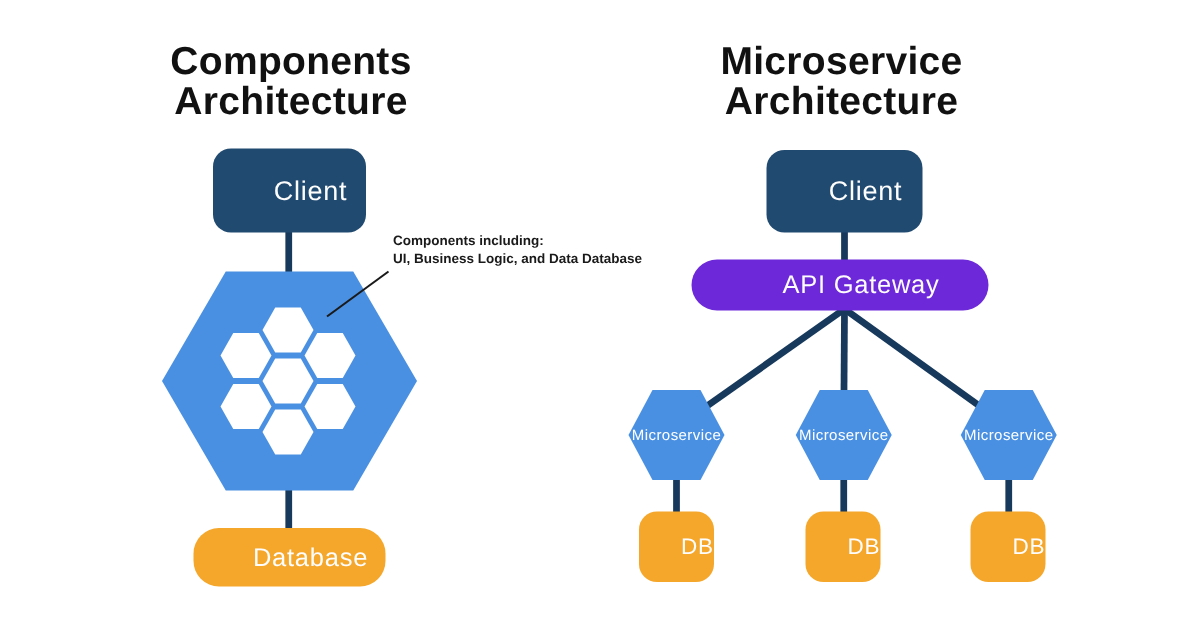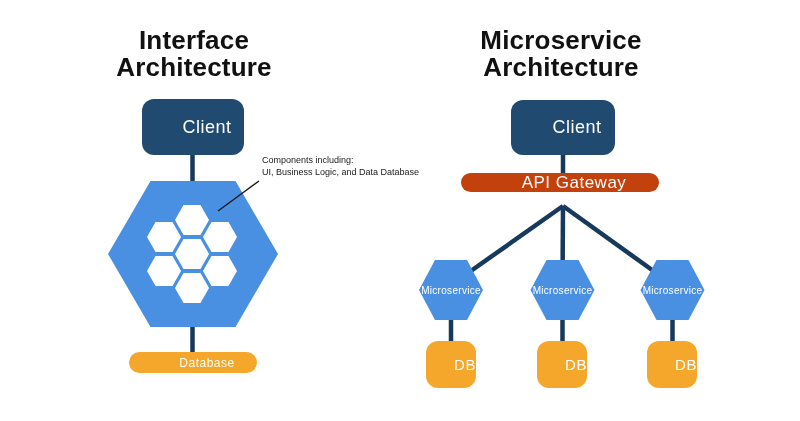--- a/index.html
+++ b/index.html
@@ -32,51 +32,51 @@
   }
   .client{
     background:#214a70;
     border-radius:12px;
     font-size:18px;
     letter-spacing:0.5px;
   }
   .client-left{left:142px;top:99px;width:102px;height:56px;}
   .client-right{left:511px;top:100px;width:104px;height:55px;}
   .gateway{
-    left:461px;top:173px;width:198px;height:19px;
-    background:#c2410c;
+    left:461px;top:173px;width:198px;height:34px;
+    background:#6d28d9;
     border-radius:17px;
     font-size:17px;
     letter-spacing:0.5px;
   }
   .database{
-    left:129px;top:352px;width:128px;height:21px;
+    left:129px;top:352px;width:128px;height:39px;
     background:#f5a72b;
     border-radius:17px;
-    font-size:12px;
+    font-size:17px;
     letter-spacing:0.5px;
   }
   .db{
     top:341px;width:50px;height:47px;
     background:#f5a72b;
     border-radius:12px;
     font-size:15px;
     letter-spacing:0.5px;
   }
   .db-1{left:426px;}
   .db-2{left:537px;}
   .db-3{left:647px;}
   .annotation{
     position:absolute;
     left:262px;top:155px;
     font-size:9px;
     line-height:11.5px;
     color:#1a1a1a;
     white-space:nowrap;
-    font-weight:400;
+    font-weight:700;
   }
   .svg-label{
     font-family:"Liberation Sans", sans-serif;
     font-size:10px;
     fill:#ffffff;
     text-anchor:middle;
     letter-spacing:0.3px;
   }
 </style>
 </head>
@@ -112,21 +112,21 @@
     <polygon points="419,290 435,260 467,260 483,290 467,320 435,320" fill="#4a90e2"></polygon>
     <polygon points="530.5,290 546.5,260 578.5,260 594.5,290 578.5,320 546.5,320" fill="#4a90e2"></polygon>
     <polygon points="640.5,290 656.5,260 688.5,260 704.5,290 688.5,320 656.5,320" fill="#4a90e2"></polygon>
 
     <text class="svg-label" x="451" y="293.5">Microservice</text>
     <text class="svg-label" x="562.5" y="293.5">Microservice</text>
     <text class="svg-label" x="672.5" y="293.5">Microservice</text>
   </svg>
 
   <div class="title title-left">
-    <div>Interface</div>
+    <div>Components</div>
     <div>Architecture</div>
   </div>
   <div class="title title-right">
     <div>Microservice</div>
     <div>Architecture</div>
   </div>
 
   <div class="node client client-left">
     <span>Client</span>
   </div>

